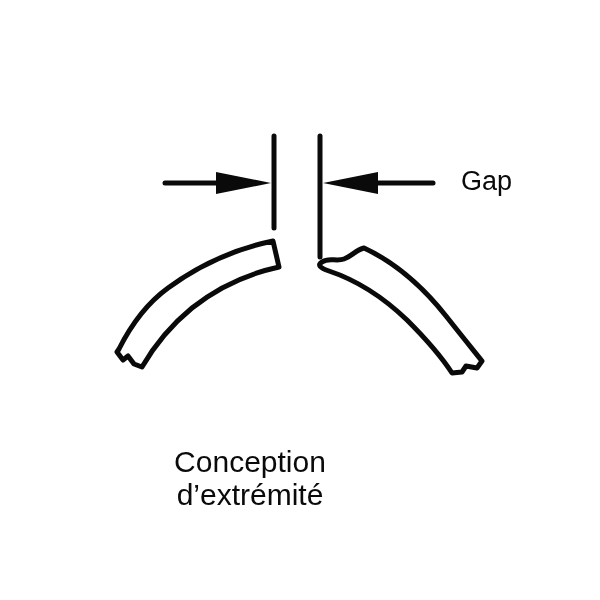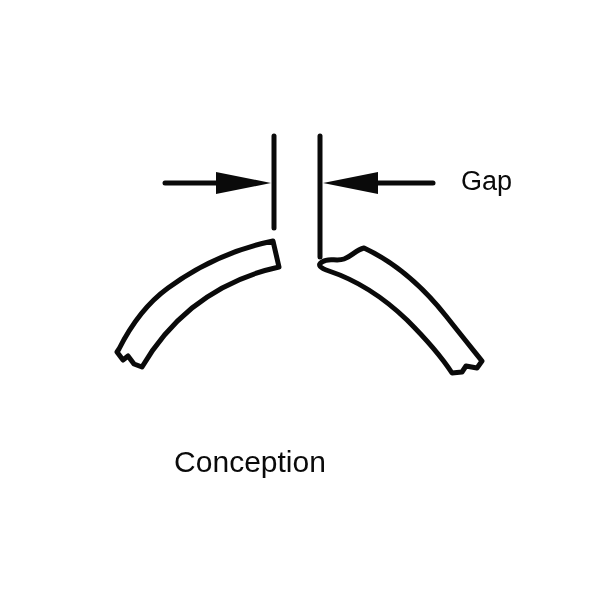--- a/index.html
+++ b/index.html
@@ -93,15 +93,16 @@
              C 320 268, 317 265, 322 262
              C 329 257, 336 262, 344 259
              C 352 256, 356 250, 364 248
              Z"></path>
   </svg>
 
   <div class="gap-label">Gap</div>
 
   <div class="caption">
     <div>Conception</div>
+    <div>d’extrémité</div>
   </div>
 
 </div>
 
 </body></html>

